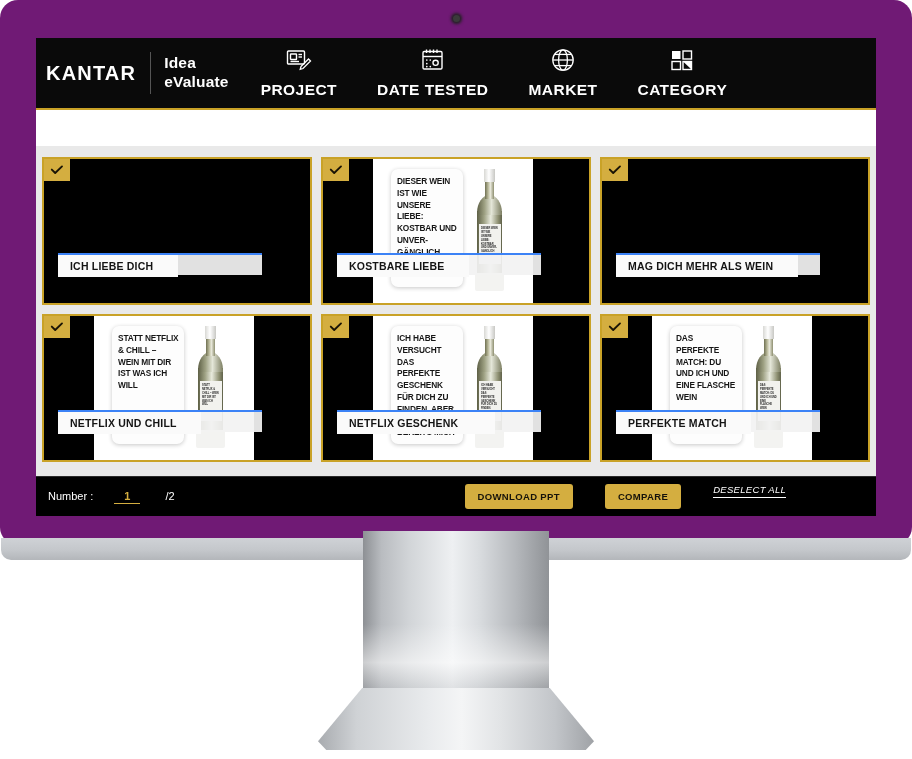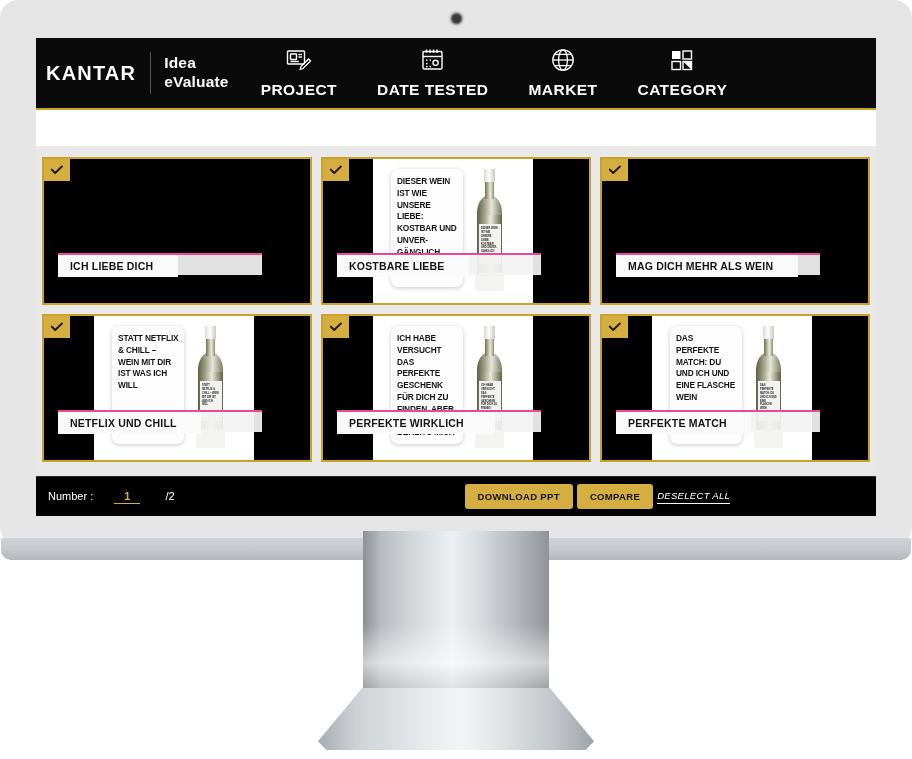--- a/index.html
+++ b/index.html
@@ -7,21 +7,21 @@
     width: 912px; height: 759px;
     background: #ffffff;
     font-family: "Liberation Sans", sans-serif;
     overflow: hidden;
   }
 
   
   #monitor-frame {
     position: absolute; left: 0; top: 0;
     width: 912px; height: 545px;
-    background: #e5e5e5;
+    background: #701a75;
     border-radius: 18px;
   }
   #webcam-dot {
     position: absolute; left: 453px; top: 15px;
     width: 7px; height: 7px; border-radius: 50%;
     background: #3a3a3a;
     box-shadow: 0 0 3px 2px #222;
   }
   #screen {
     position: absolute; left: 36px; top: 38px;
@@ -178,21 +178,21 @@
   }
   .bottle .base {
     position: absolute; left: 2px; top: 104px; width: 29px; height: 18px;
     background: #f3f3f1; border-radius: 2px;
   }
 
   .card-title-bar {
     position: absolute; left: 14px; bottom: 28px;
     width: 204px; height: 22px;
     background: rgba(242,242,242,.93);
-    border-top: 2px solid #ec4899;
+    border-top: 2px solid #3b82f6;
     display: flex; align-items: center;
     z-index: 5;
   }
   .card-title {
     font-size: 10.5px; font-weight: 700; color: #141414;
     letter-spacing: .2px; padding-left: 12px; white-space: nowrap;
   }
   .title-plate {
     position: absolute; left: 0; top: 0; height: 22px;
     background: #fafafa;
@@ -210,21 +210,21 @@
     color: #ffffff; font-size: 11px; padding-left: 12px;
   }
   #page-number {
     color: #d4ae40; font-size: 11px; font-weight: 600;
     border-bottom: 1px solid #d4ae40;
     padding: 0 10px 1px 10px;
   }
   #page-total { color: #ffffff; font-size: 11px; margin-left: 4px; }
 
   #bar-actions {
-    display: flex; align-items: center; gap: 4px;
+    display: flex; align-items: flex-start; gap: 32px;
     margin-left: 290px;
   }
   .gold-btn {
     background: #d4ae40; color: #16130a;
     font-size: 9.5px; font-weight: 700; letter-spacing: .35px;
     padding: 7px 13px; border: none; border-radius: 3px;
     cursor: pointer; font-family: "Liberation Sans", sans-serif;
   }
   #deselect-all {
     color: #ffffff; font-size: 9.5px; font-weight: 400;
@@ -426,21 +426,21 @@
         <div class="cap"></div>
         <div class="base"></div>
         <div class="label">
           <div class="label-text">ICH HABE VERSUCHT DAS PERFEKTE GESCHENK FÜR DICH ZU FINDEN. ABER DU HAST JA BEREITS MICH</div>
         </div>
       </div>
     </div>
 
     <div class="card-title-bar">
       <div class="title-plate" style="width: 158px;">
-        <span class="card-title">PERFEKTE WIRKLICH</span>
+        <span class="card-title">NETFLIX GESCHENK</span>
       </div>
     </div>
   </div>
             <div class="card">
     <div class="card-checkbox">
       <svg viewBox="0 0 14 12" fill="none" stroke="#1a1405" stroke-width="1.9" stroke-linecap="round" stroke-linejoin="round">
         <path d="M1.8 5.6 L5.2 9 L12 2.4"></path>
       </svg>
     </div>
 

